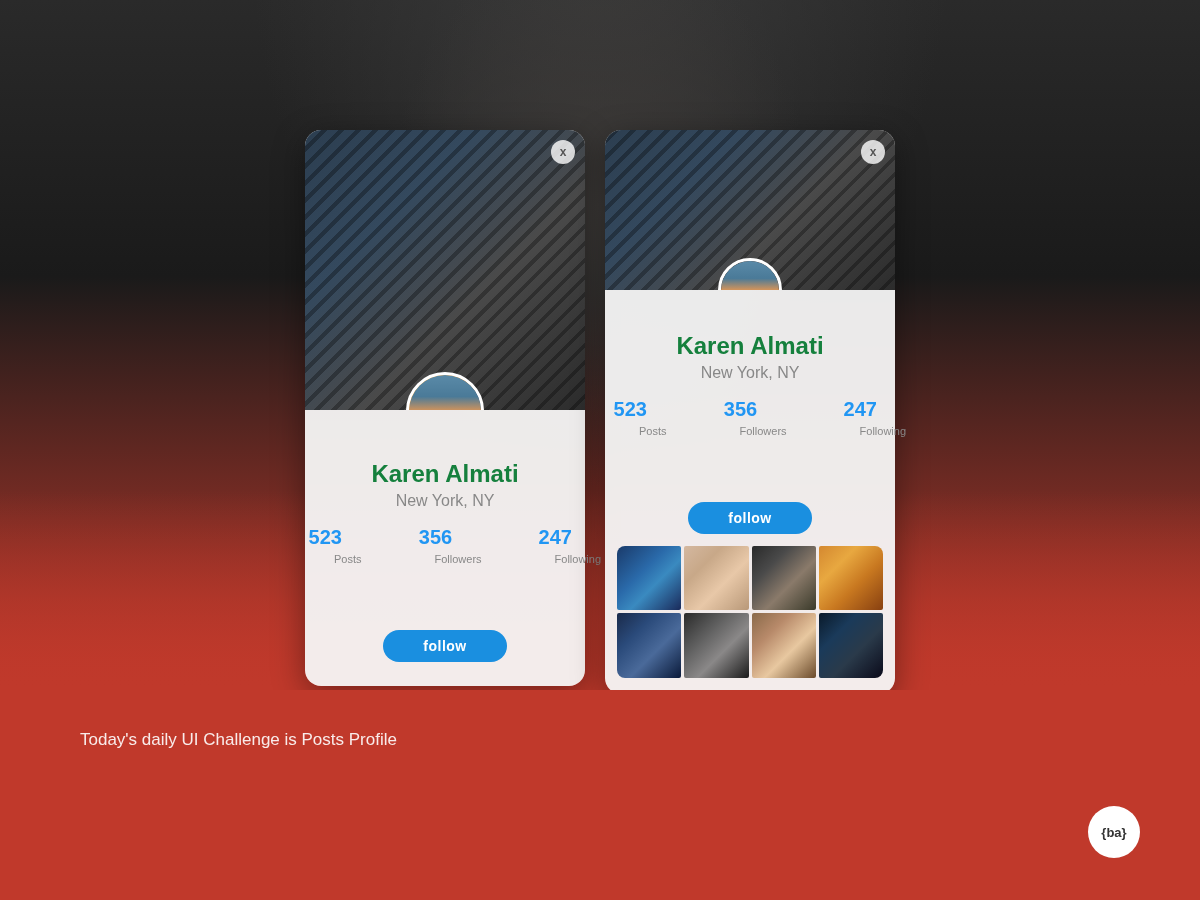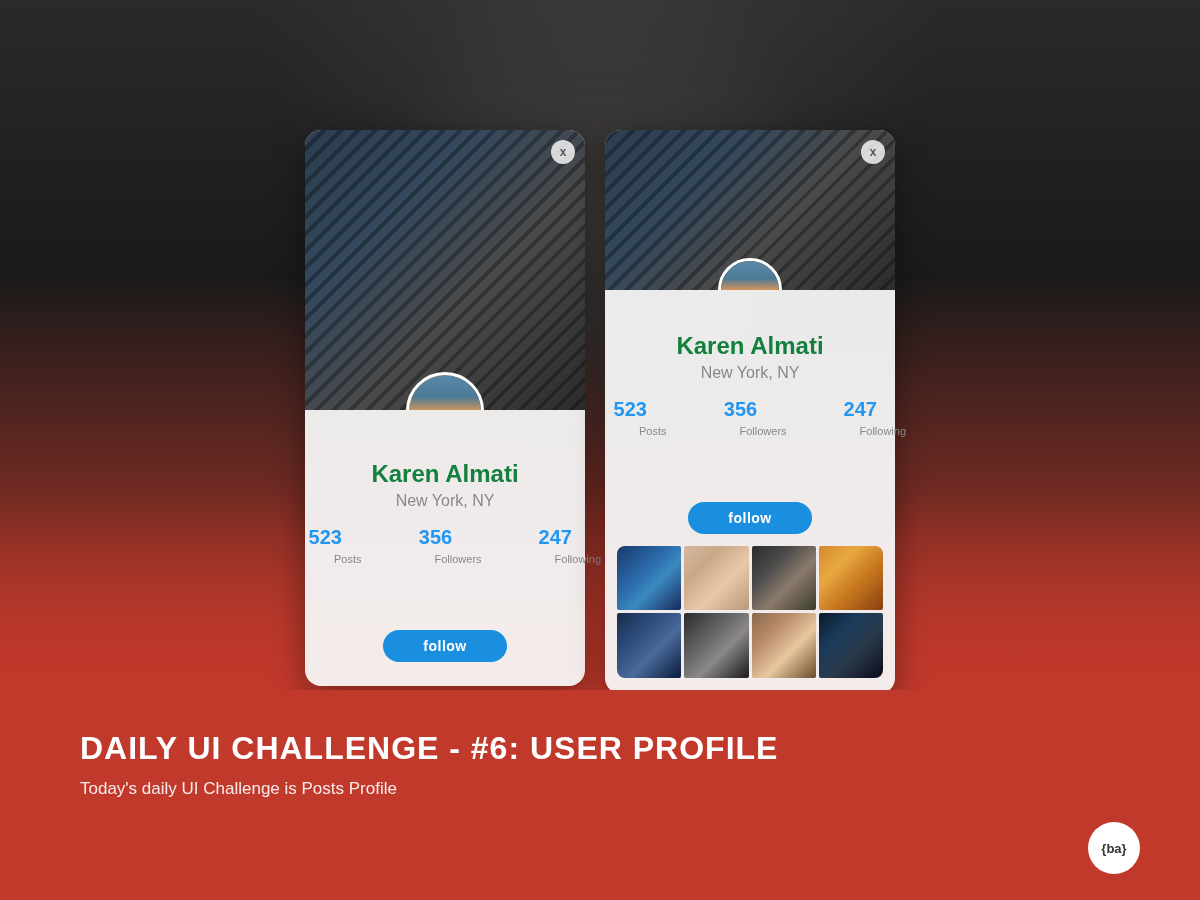--- a/index.html
+++ b/index.html
@@ -322,21 +322,21 @@
     }
 
     .challenge-subtitle {
       font-size: 17px;
       color: rgba(255,255,255,0.9);
       font-weight: 400;
     }
 
     .ba-badge {
       position: absolute;
-      bottom: 26px;
+      bottom: 42px;
       right: 60px;
       width: 52px;
       height: 52px;
       background: white;
       border-radius: 50%;
       display: flex;
       align-items: center;
       justify-content: center;
       font-size: 13px;
       font-weight: 700;
@@ -418,16 +418,15 @@
         <div class="grid-photo p6"></div>
         <div class="grid-photo p7"></div>
         <div class="grid-photo p8"></div>
       </div>
     </div>
 
   </div>
 </div>
 
 <div class="bottom-section">
-  <div class="challenge-title">Daily UI Challenge - #6: User Profile</div>
   <div class="challenge-subtitle">Today's daily UI Challenge is Posts Profile</div>
   <div class="ba-badge">{ba}</div>
 </div>
 
 </body></html>

